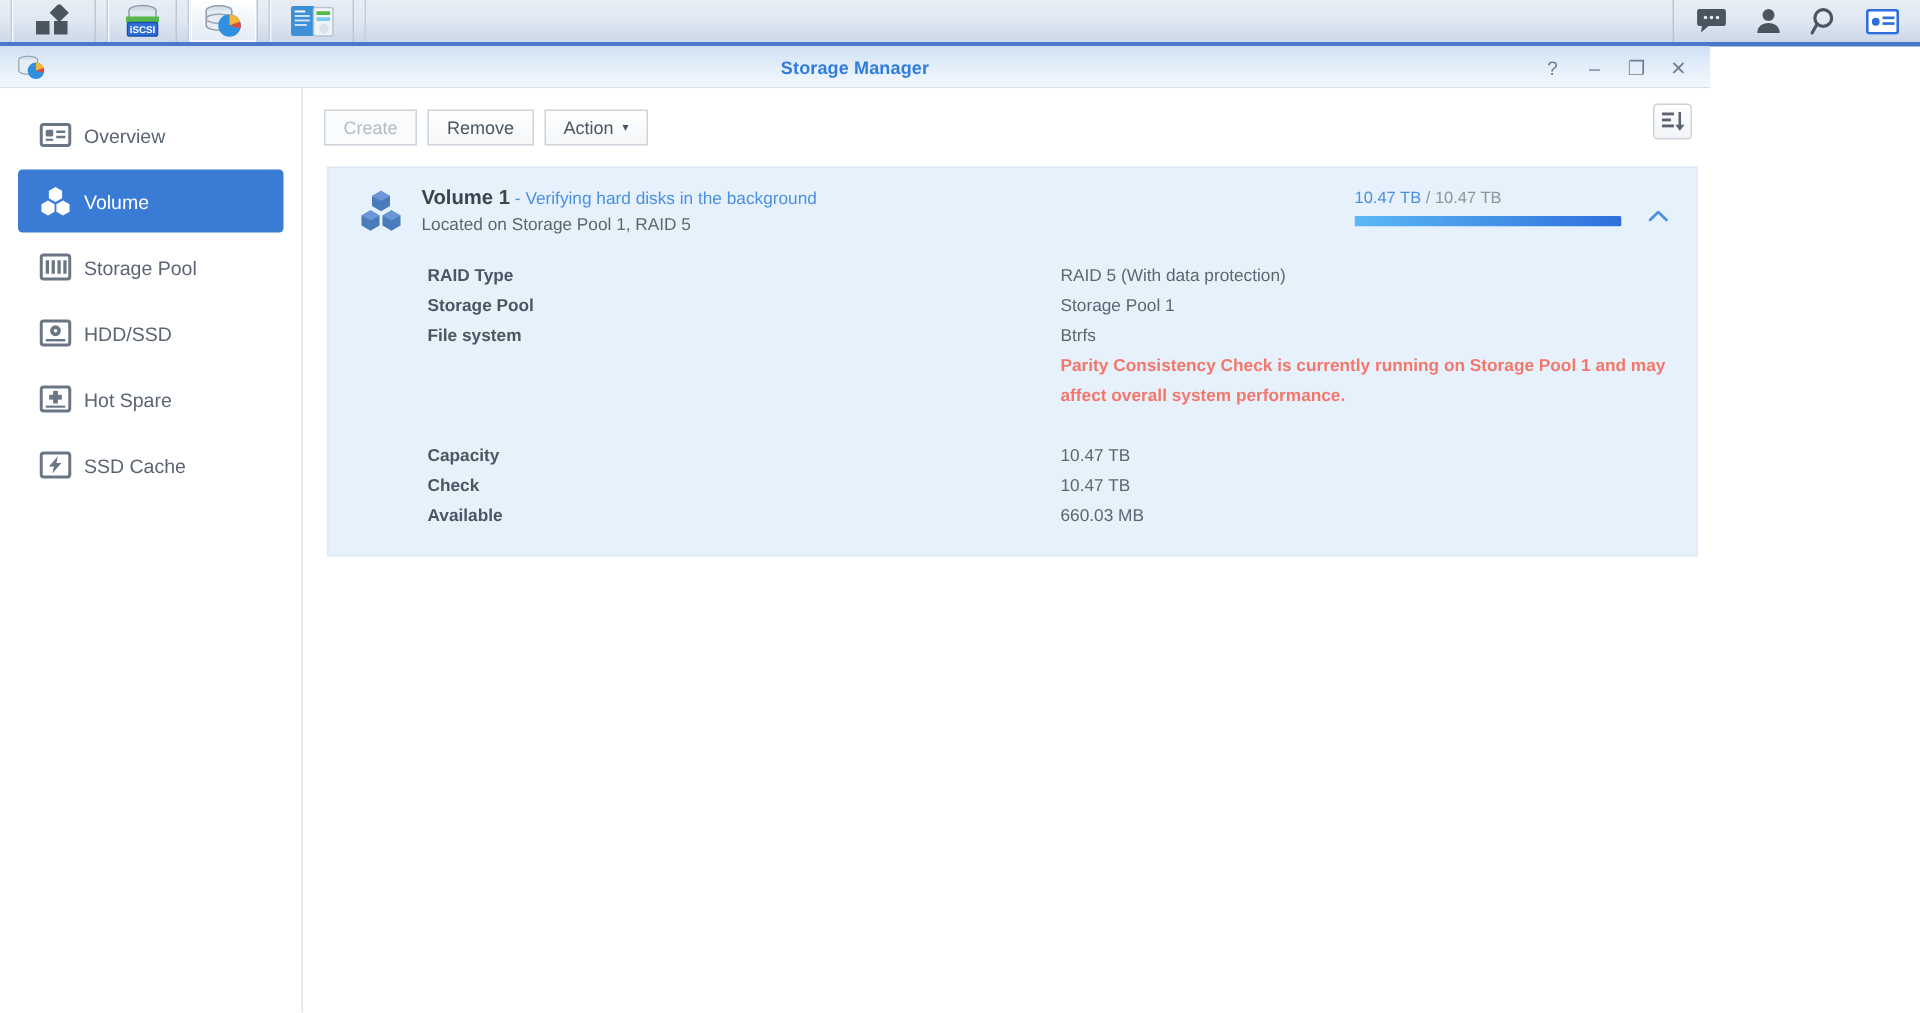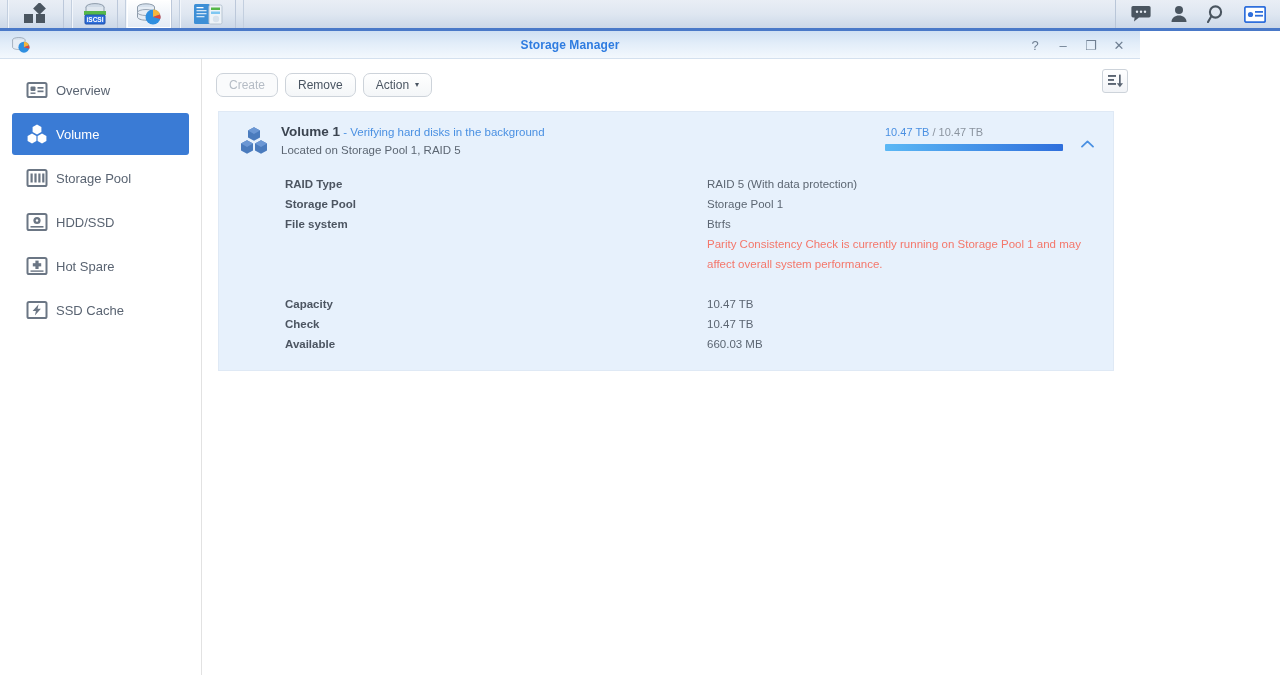--- a/index.html
+++ b/index.html
@@ -82,34 +82,34 @@
   #content { flex: 1 1 auto; position: relative; background: #ffffff; }
   #toolbar {
     height: 32px; margin: 10px 12px 0 14px;
     display: flex; align-items: center; gap: 7px;
   }
   .tbtn {
     height: 24px; min-width: 58px; padding: 0 12px;
     display: inline-flex; align-items: center; justify-content: center;
     font-size: 12px; color: #4a5562;
     background: linear-gradient(to bottom,#ffffff,#f4f6f8);
-    border: 1px solid #cdd3da; border-radius: 7px;
+    border: 1px solid #cdd3da; border-radius: 0;
   }
   .tbtn.disabled { color: #b5bcc5; background: #fafbfc; }
   .caret { margin-left: 6px; font-size: 8px; line-height: 1; }
   #sortbtn {
     position: absolute; right: 12px; top: 10px;
     width: 26px; height: 24px; border: 1px solid #cdd3da; border-radius: 3px;
     background: linear-gradient(to bottom,#ffffff,#f2f4f7);
     display: flex; align-items: center; justify-content: center;
   }
 
   
   #panel {
-    position: absolute; left: 16px; right: 26px; top: 52px;
+    position: absolute; left: 16px; right: 8px; top: 52px;
     background: #e7f1fc; border: 1px solid #dfe9f5;
     padding: 12px 14px 16px 14px;
   }
   #panel-head { position: relative; display: flex; align-items: flex-start; }
   #vol-icon { width: 30px; height: 30px; margin: 2px 12px 0 6px; flex: 0 0 30px; }
   #vol-title { font-size: 13.5px; font-weight: bold; color: #3b4450; }
   #vol-title .st { font-weight: normal; color: #4a90e2; font-size: 11.5px; }
   #vol-sub { font-size: 11.5px; color: #5c6672; margin-top: 5px; }
 
   #cap-wrap { position: absolute; right: 36px; top: 2px; width: 178px; text-align: left; }
@@ -123,21 +123,21 @@
   #collapse {
     position: absolute; right: 2px; top: 12px; width: 20px; height: 16px;
     display: flex; align-items: center; justify-content: center;
   }
 
   #details { margin: 18px 0 0 0; }
   .drow { display: flex; font-size: 11.5px; line-height: 20px; }
   .dkey { width: 474px; flex: 0 0 474px; padding-left: 52px; font-weight: bold; color: #4c5561; }
   .dval { color: #5c6672; }
   .dval.blue { color: #4a90e2; }
-  .dval.red { color: #f4776b; max-width: 450px; }
+  .dval.red { color: #f4776b; max-width: 450px; font-weight: bold; }
   .gap { height: 20px; }
 </style>
 </head>
 <body>
 
 <div id="taskbar">
   <div class="tb-spacer"></div>
 
   <div class="tb-group">
     <div class="tb-btn wide">

